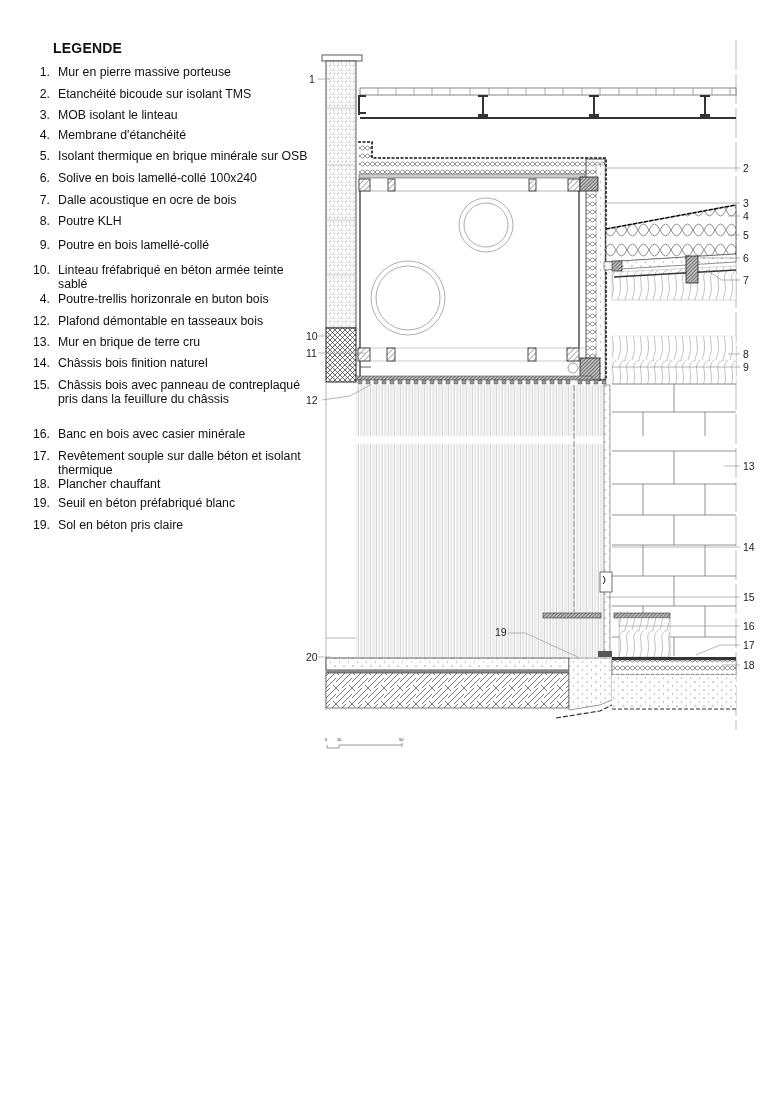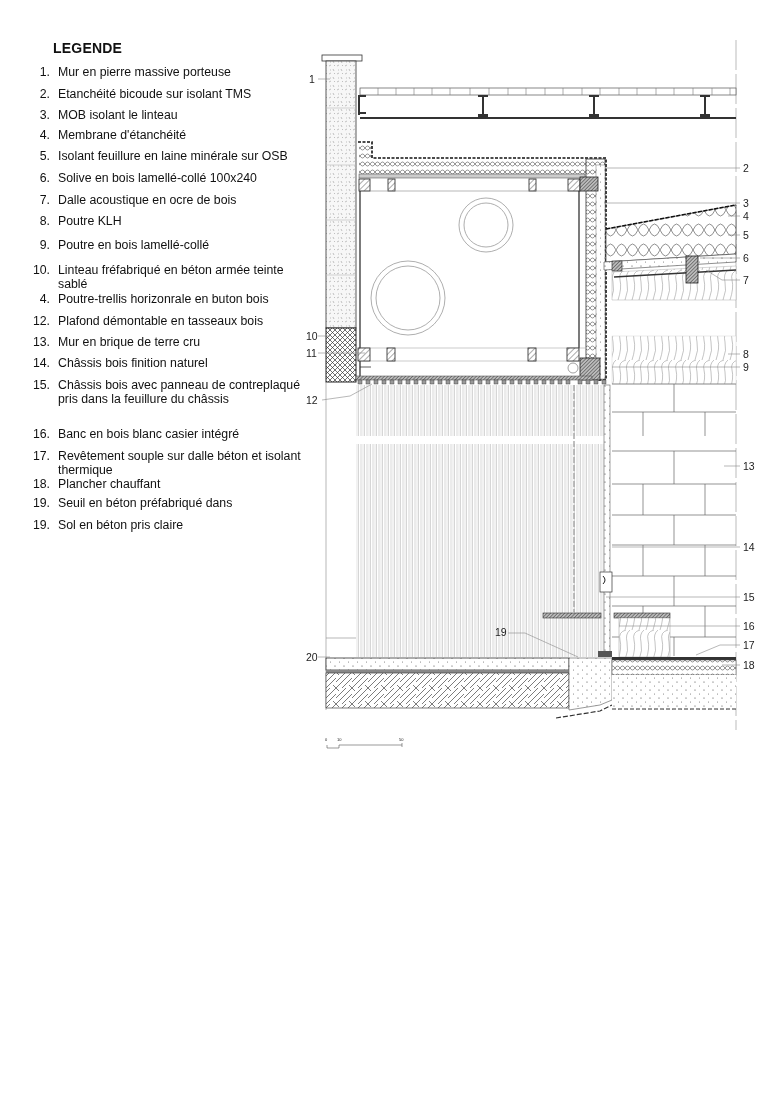--- a/index.html
+++ b/index.html
@@ -30,21 +30,21 @@
       <div class="legend-item" style="top: 109px;">
         <span class="num">3.</span>
         <span class="txt">MOB isolant le linteau</span>
       </div>
       <div class="legend-item" style="top: 129px;">
         <span class="num">4.</span>
         <span class="txt">Membrane d'étanchéité</span>
       </div>
       <div class="legend-item" style="top: 150px;">
         <span class="num">5.</span>
-        <span class="txt">Isolant feuillure en laine minérale sur OSB</span>
+        <span class="txt">Isolant thermique en brique minérale sur OSB</span>
       </div>
       <div class="legend-item" style="top: 172px;">
         <span class="num">6.</span>
         <span class="txt">Solive en bois lamellé-collé 100x240</span>
       </div>
       <div class="legend-item" style="top: 194px;">
         <span class="num">7.</span>
         <span class="txt">Dalle acoustique en ocre de bois</span>
       </div>
       <div class="legend-item" style="top: 215px;">
@@ -74,33 +74,33 @@
       <div class="legend-item" style="top: 357px;">
         <span class="num">14.</span>
         <span class="txt">Châssis bois finition naturel</span>
       </div>
       <div class="legend-item" style="top: 379px;">
         <span class="num">15.</span>
         <span class="txt">Châssis bois avec panneau de contreplaqué pris dans la feuillure du châssis</span>
       </div>
       <div class="legend-item" style="top: 428px;">
         <span class="num">16.</span>
-        <span class="txt">Banc en bois blanc casier intégré</span>
+        <span class="txt">Banc en bois avec casier minérale</span>
       </div>
       <div class="legend-item" style="top: 450px;">
         <span class="num">17.</span>
         <span class="txt">Revêtement souple sur dalle béton et isolant thermique</span>
       </div>
       <div class="legend-item" style="top: 478px;">
         <span class="num">18.</span>
         <span class="txt">Plancher chauffant</span>
       </div>
       <div class="legend-item" style="top: 497px;">
         <span class="num">19.</span>
-        <span class="txt">Seuil en béton préfabriqué dans</span>
+        <span class="txt">Seuil en béton préfabriqué blanc</span>
       </div>
       <div class="legend-item" style="top: 519px;">
         <span class="num">19.</span>
         <span class="txt">Sol en béton pris claire</span>
       </div>
     </div>
 </div>
 
 <svg class="drawing" width="778" height="1100" viewBox="0 0 778 1100" xmlns="http://www.w3.org/2000/svg">
   <defs>

